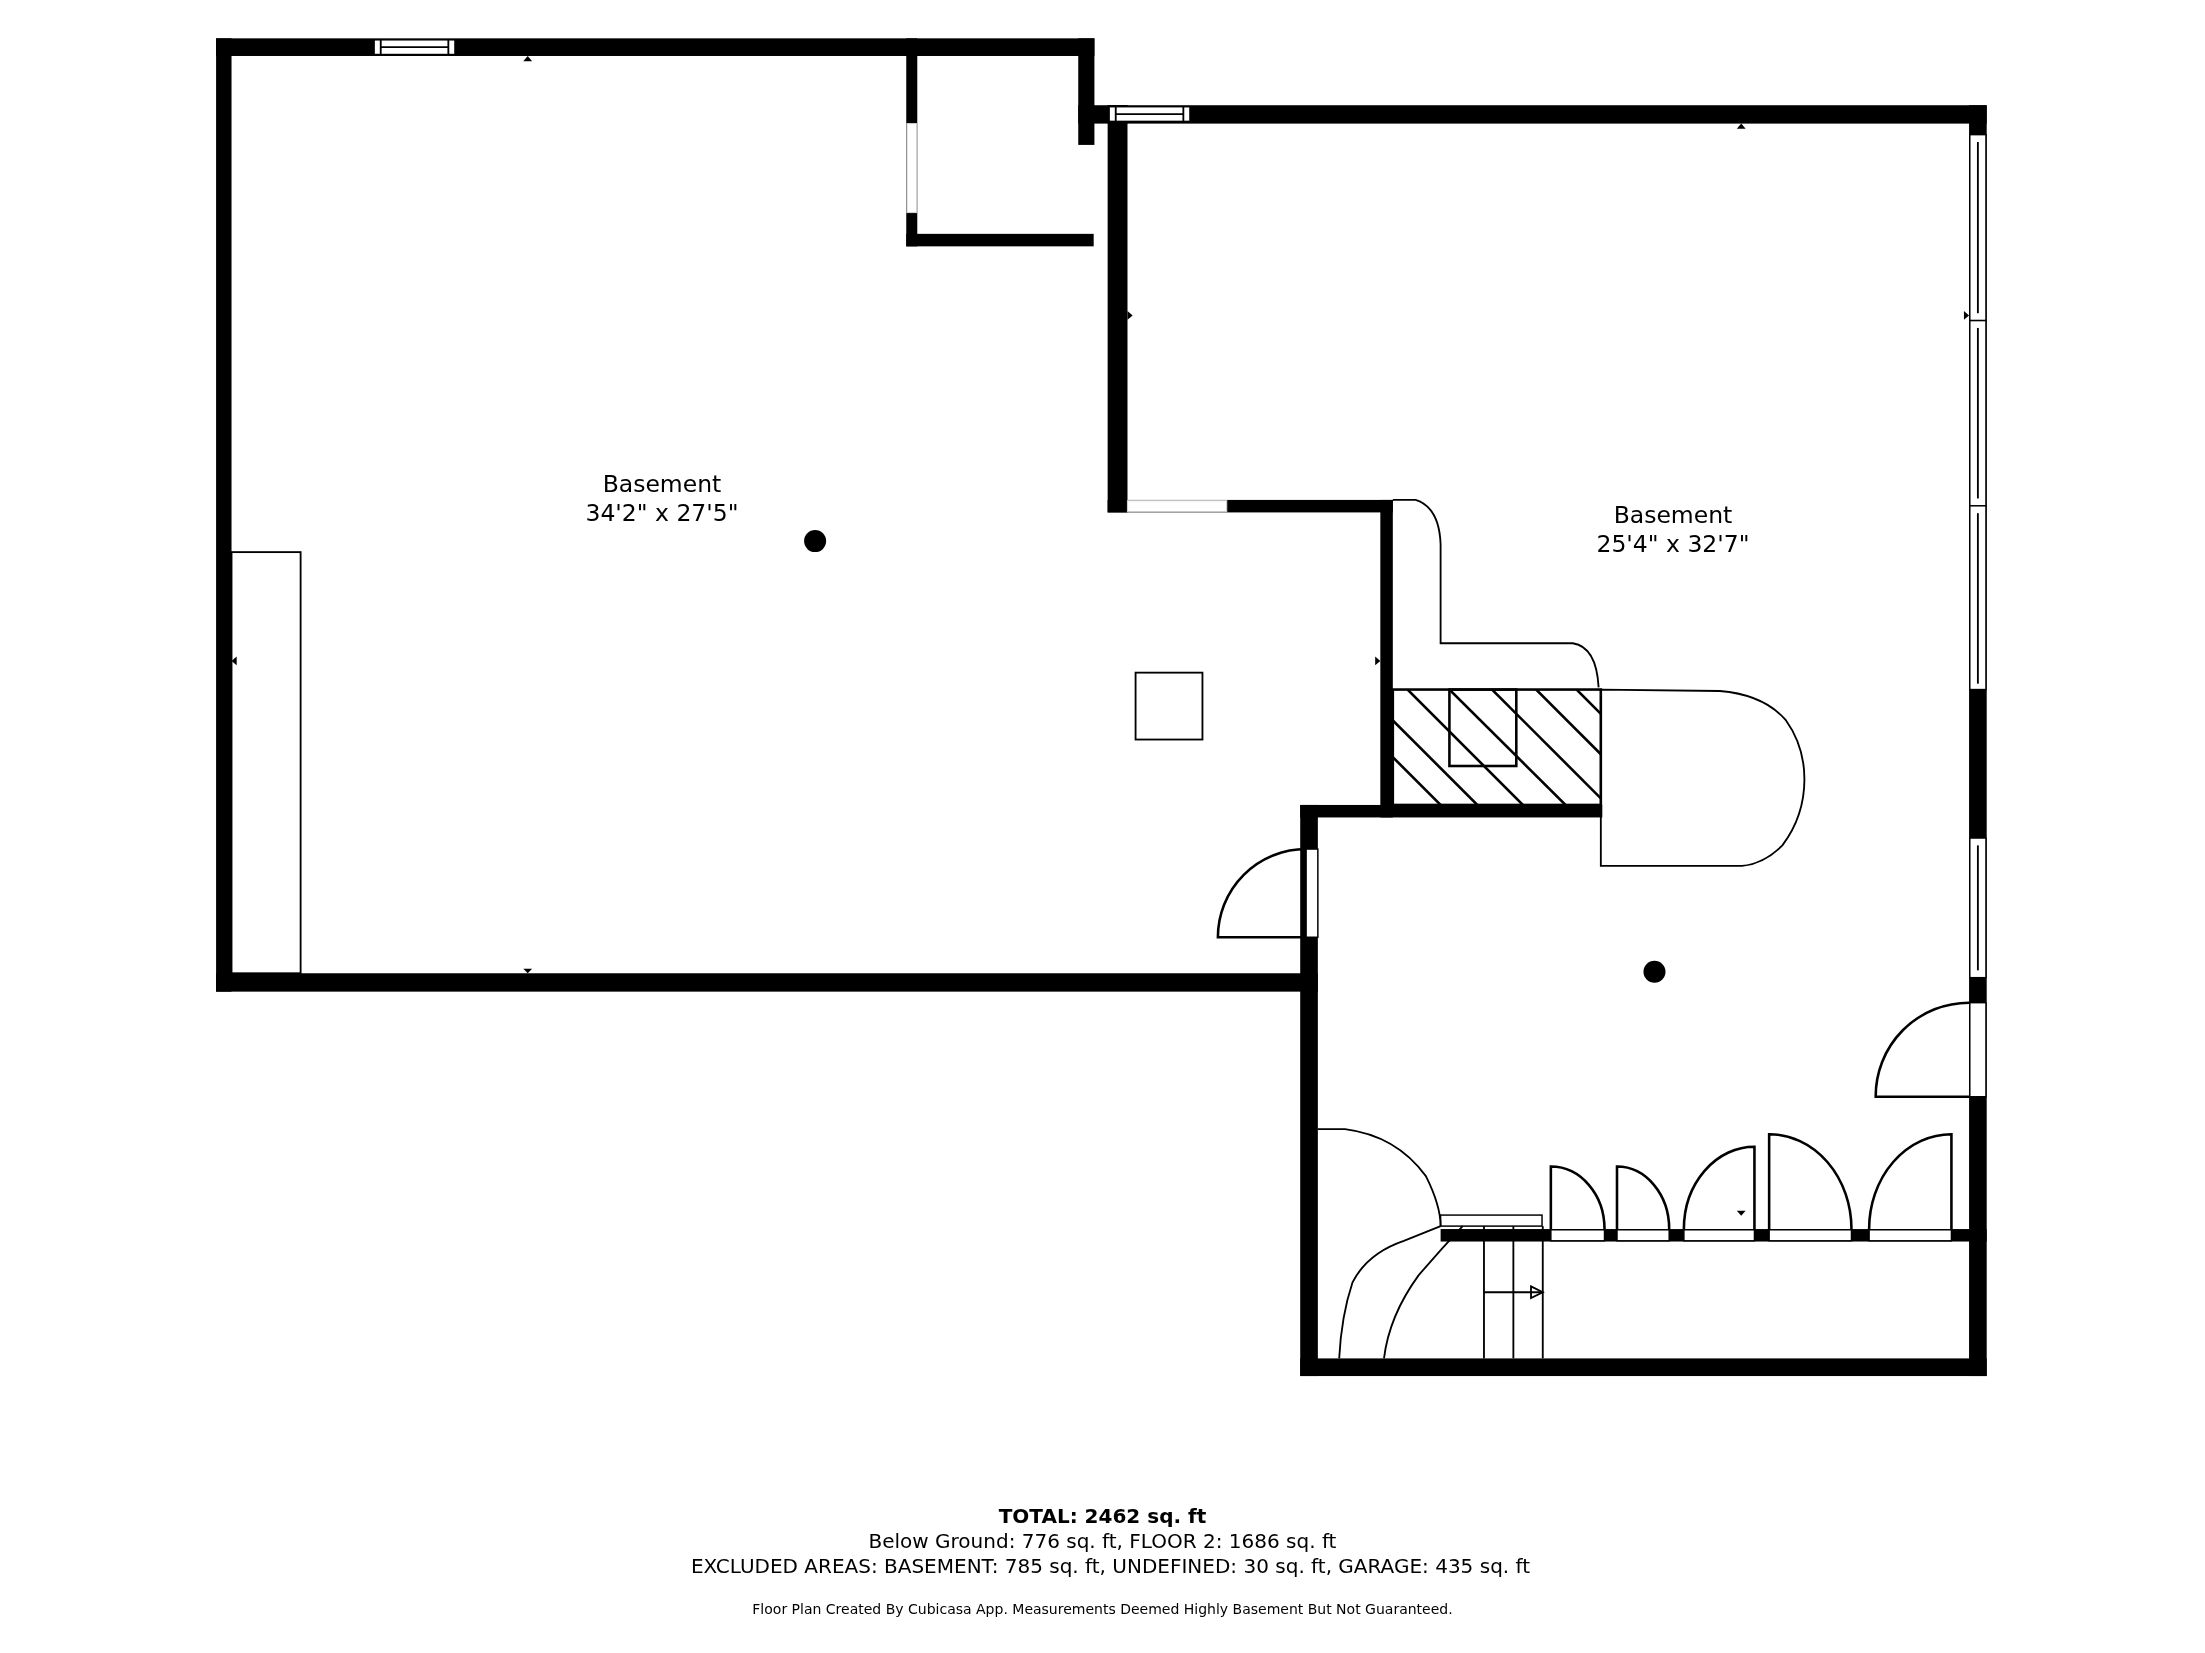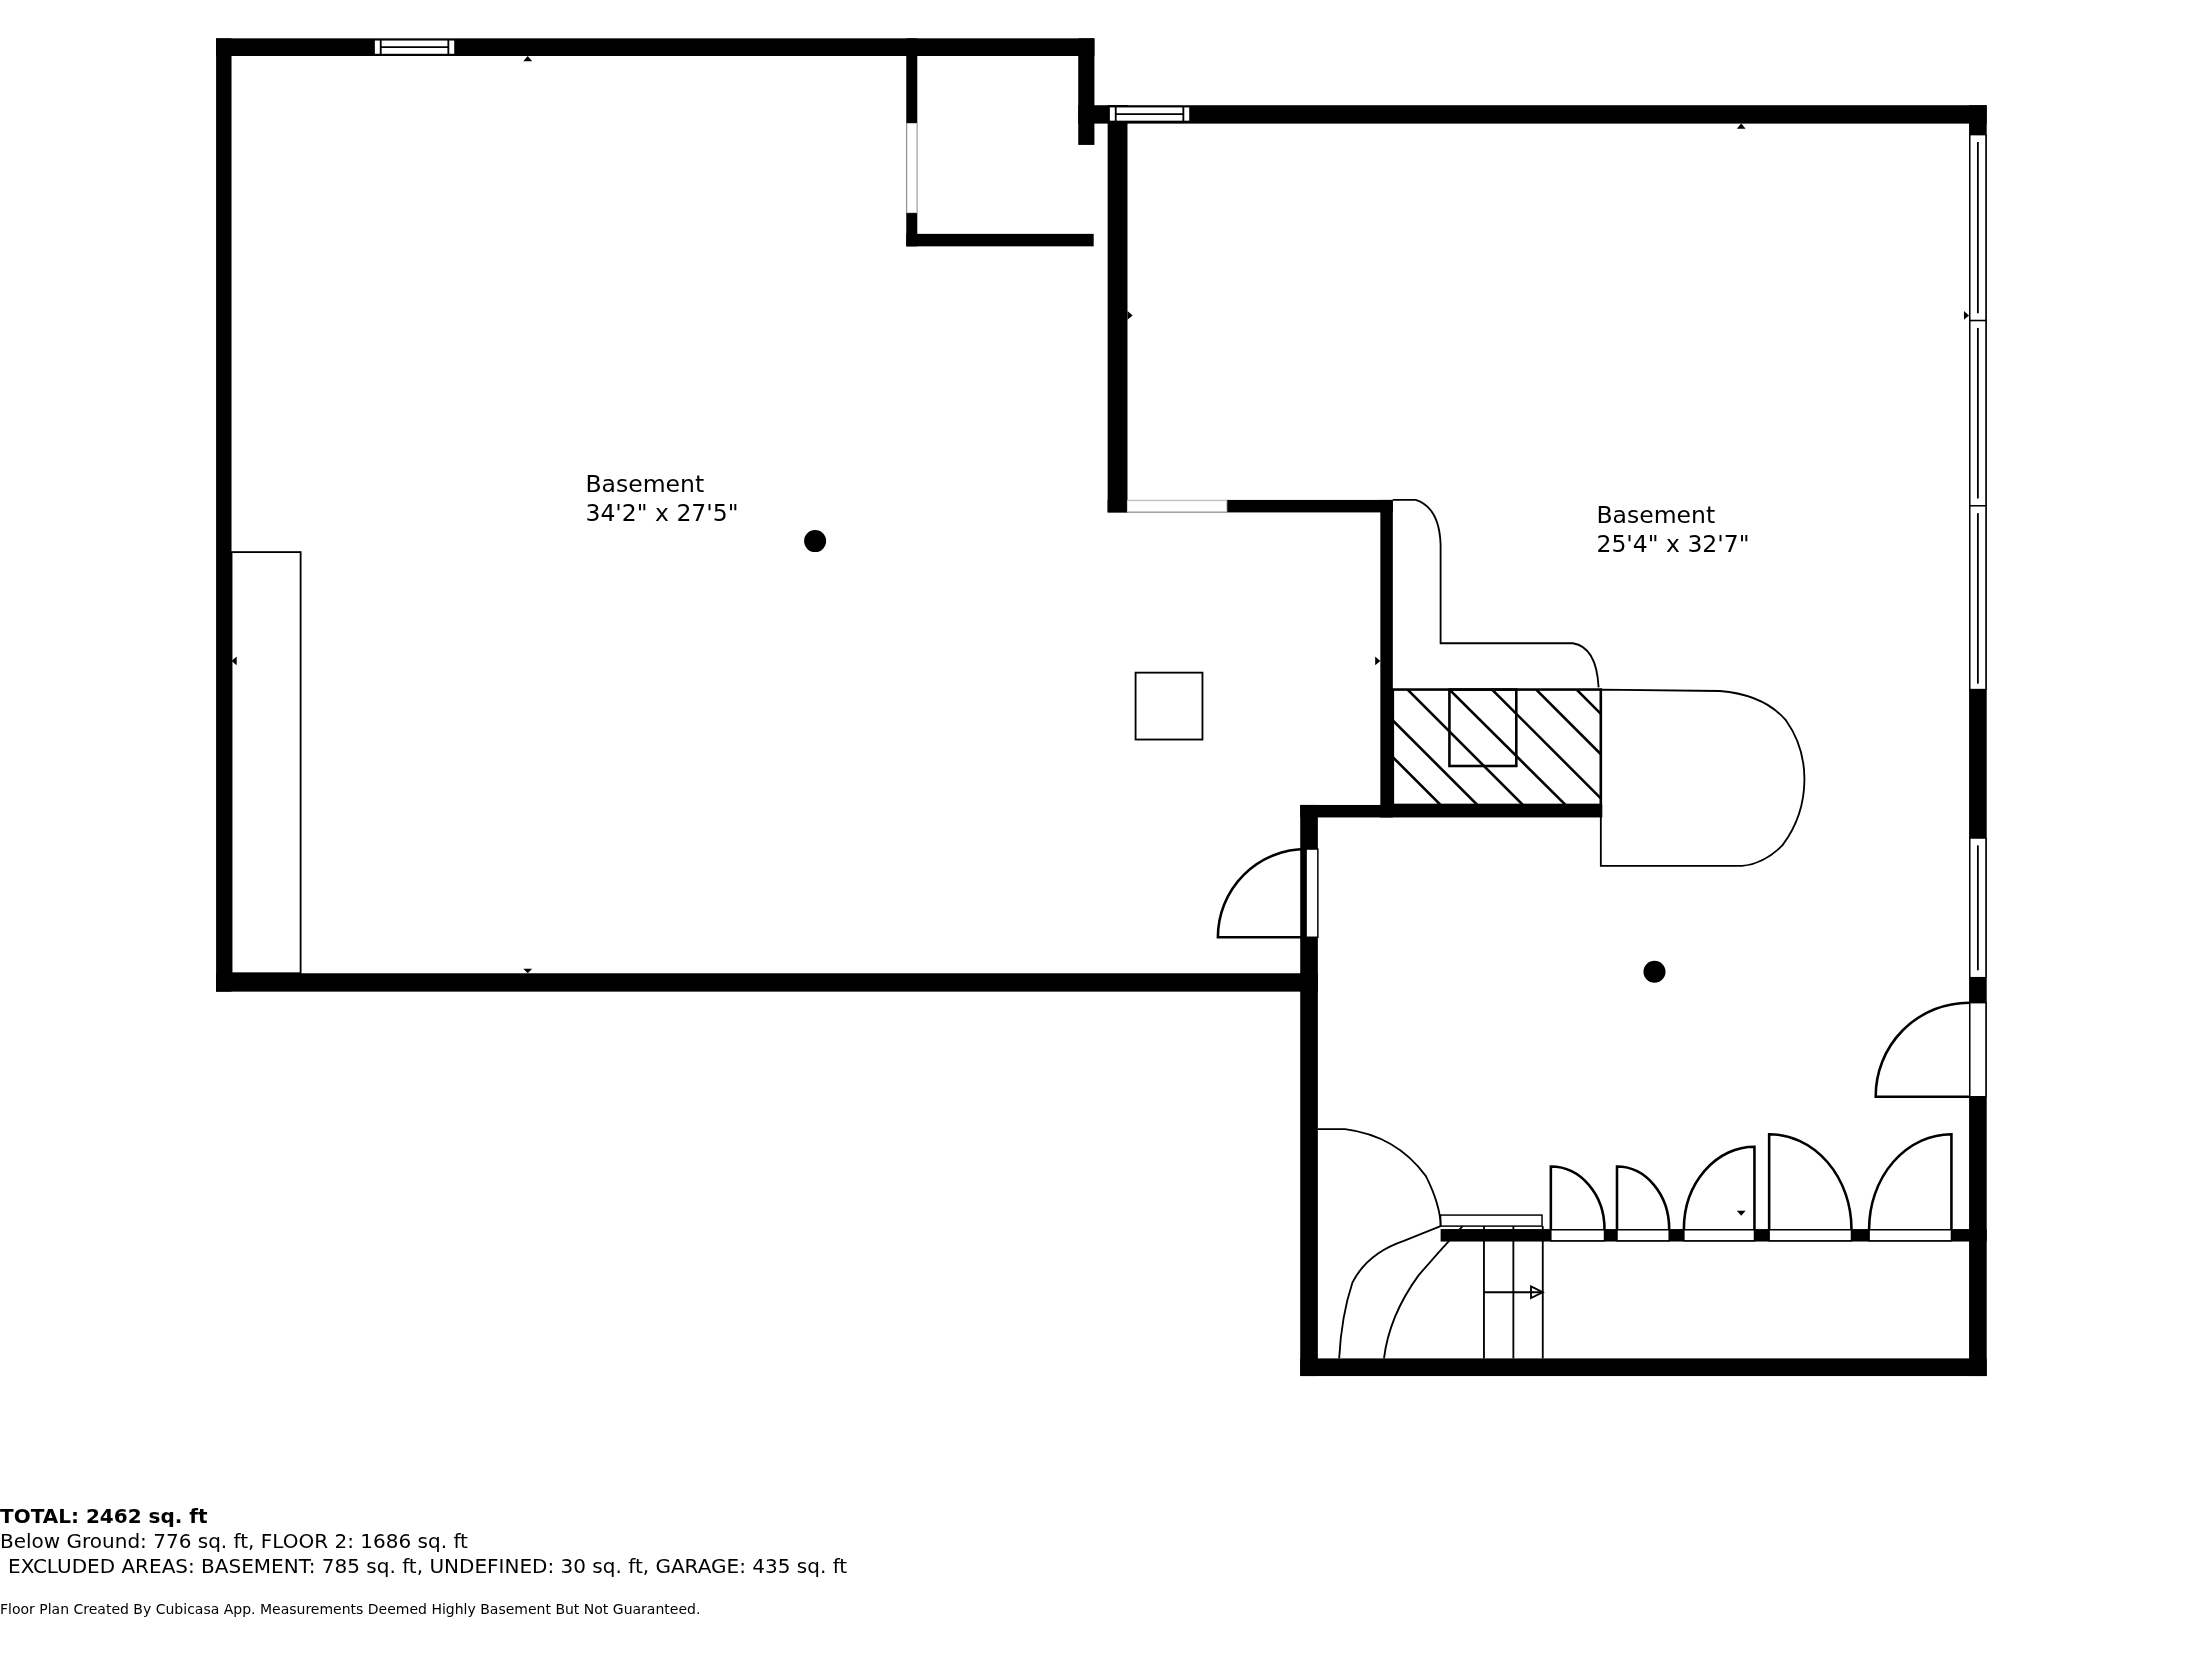--- a/index.html
+++ b/index.html
@@ -3,22 +3,22 @@
 <meta charset="utf-8">
 <style>
   html, body { margin:0; padding:0; background:#ffffff; }
   body { width:2205px; height:1654px; position:relative; overflow:hidden; font-family:"DejaVu Sans", sans-serif; }
   #plan { position:absolute; left:0; top:0; width:2205px; height:1654px; }
   .wall { fill:#000000; }
   .thin { fill:none; stroke:#000000; stroke-width:2.5; }
   .med { fill:none; stroke:#000000; stroke-width:3.5; }
   .win { fill:#ffffff; stroke:#000000; stroke-width:2; }
   .open { fill:#ffffff; stroke:#cfcfcf; stroke-width:1.5; }
-  .room-label { position:absolute; font-family:"DejaVu Sans", sans-serif; font-size:23.5px; line-height:29px; color:#000; transform:translateX(-50%); white-space:nowrap; }
-  .summary { position:absolute; left:0; width:2205px; text-align:left; font-family:"DejaVu Sans", sans-serif; color:#000; white-space:nowrap; }
+  .room-label { position:absolute; text-align:center; font-family:"DejaVu Sans", sans-serif; font-size:23.5px; line-height:29px; color:#000; transform:translateX(-50%); white-space:nowrap; }
+  .summary { position:absolute; left:0; width:2205px; text-align:center; font-family:"DejaVu Sans", sans-serif; color:#000; white-space:nowrap; }
   .sum-total { top:1504px; font-size:20px; font-weight:bold; letter-spacing:0px; }
   .sum-line { font-size:20px; }
   .sum-1 { top:1529px; }
   .sum-2 { top:1554px;padding-left:8px; }
   .sum-foot { top:1601px; font-size:14px; }
 </style>
 </head>
 <body>
 
 <svg id="plan" viewBox="0 0 3000 2250" xmlns="http://www.w3.org/2000/svg">

